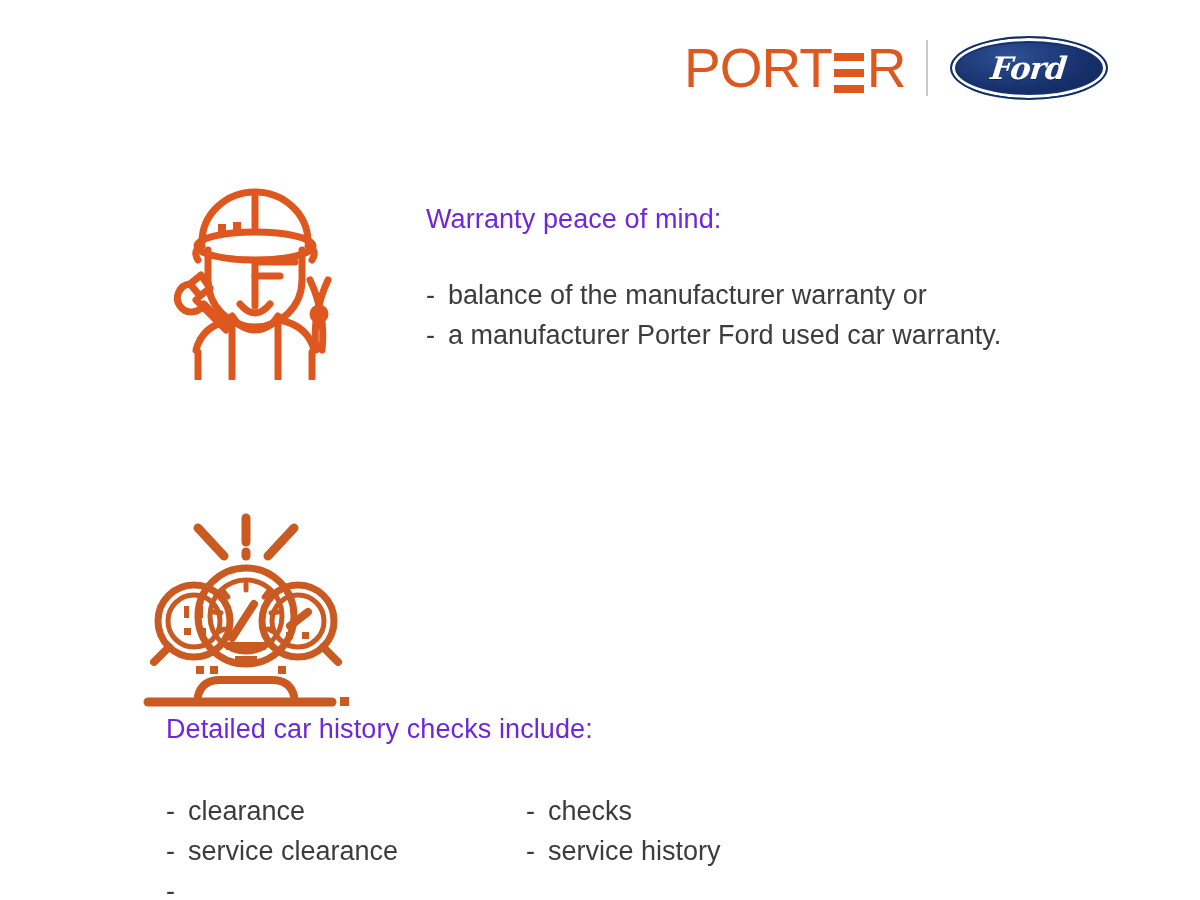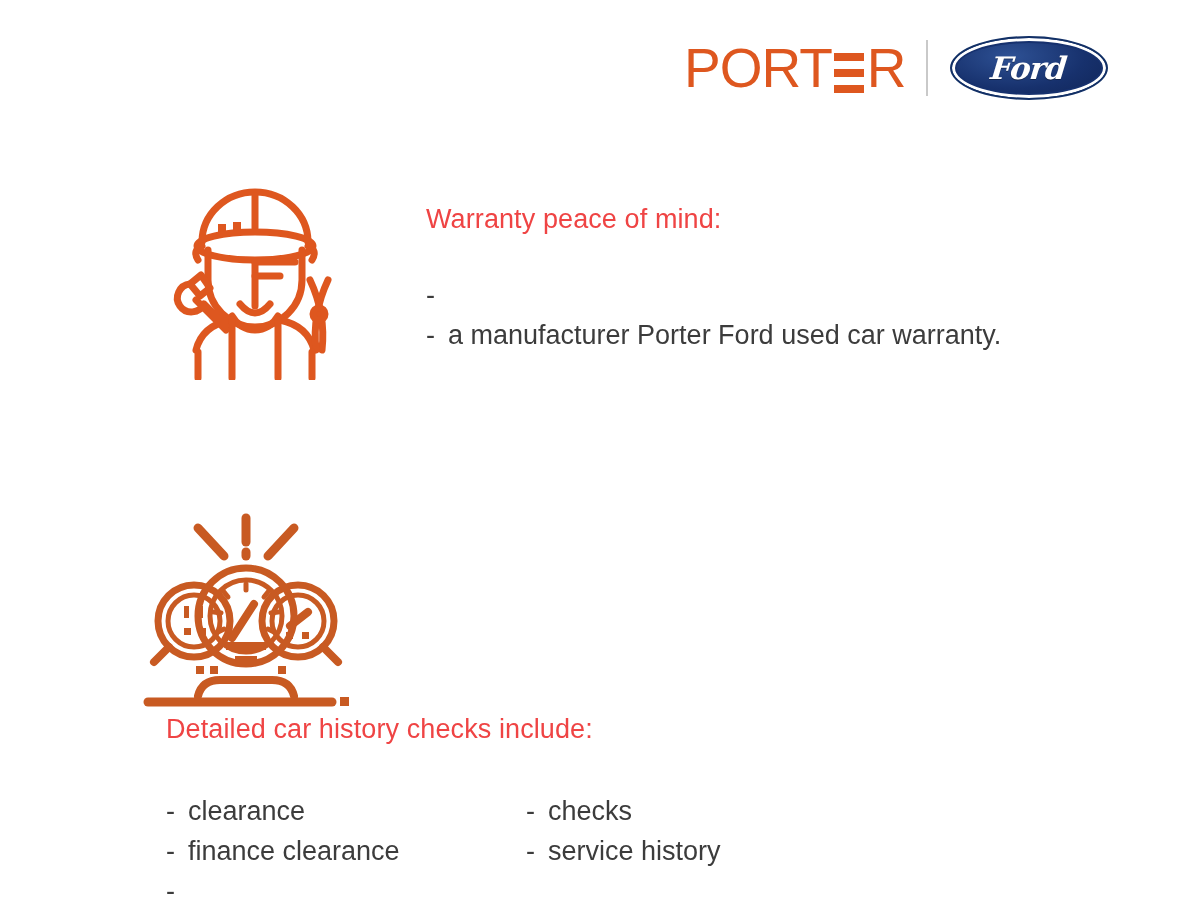--- a/index.html
+++ b/index.html
@@ -104,21 +104,21 @@
     flex: 0 0 auto;
     margin-right: 18px;
   }
   .text-col {
     padding-top: 24px;
   }
   #block-history .text-col { padding-top: 6px; }
 
   .heading {
     font-size: 27px;
-    color: #ef4444;
+    color: #6d28d9;
     font-weight: normal;
     letter-spacing: 0.1px;
     white-space: nowrap;
     margin: 0;
   }
   #block-warranty .text-col .heading { margin-left: 58px; }
   #block-history  .text-col .heading { margin-left: 30px; }
 
   .bullet-list {
     list-style: none;
@@ -217,20 +217,21 @@
       <path d="M38 172 v26"></path>
       <path d="M152 172 v26"></path>
     </svg>
   </div>
 
   <div class="text-col">
     <p class="heading">Warranty peace of mind:</p>
     <ul class="bullet-list">
       <li class="bullet">
         <span class="dash">-</span>
+        <span>balance of the manufacturer warranty or</span>
       </li>
       <li class="bullet">
         <span class="dash">-</span>
         <span>a manufacturer Porter Ford used car warranty.</span>
       </li>
     </ul>
   </div>
 </div>
 
 <div class="block" id="block-history">
@@ -292,21 +293,21 @@
       <div class="bullet">
         <span class="dash">-</span>
         <span>clearance</span>
       </div>
       <div class="bullet">
         <span class="dash">-</span>
         <span>checks</span>
       </div>
       <div class="bullet">
         <span class="dash">-</span>
-        <span>finance clearance</span>
+        <span>service clearance</span>
       </div>
       <div class="bullet">
         <span class="dash">-</span>
         <span>service history</span>
       </div>
       <div class="bullet span-2">
         <span class="dash">-</span>
       </div>
     </div>
   </div>

